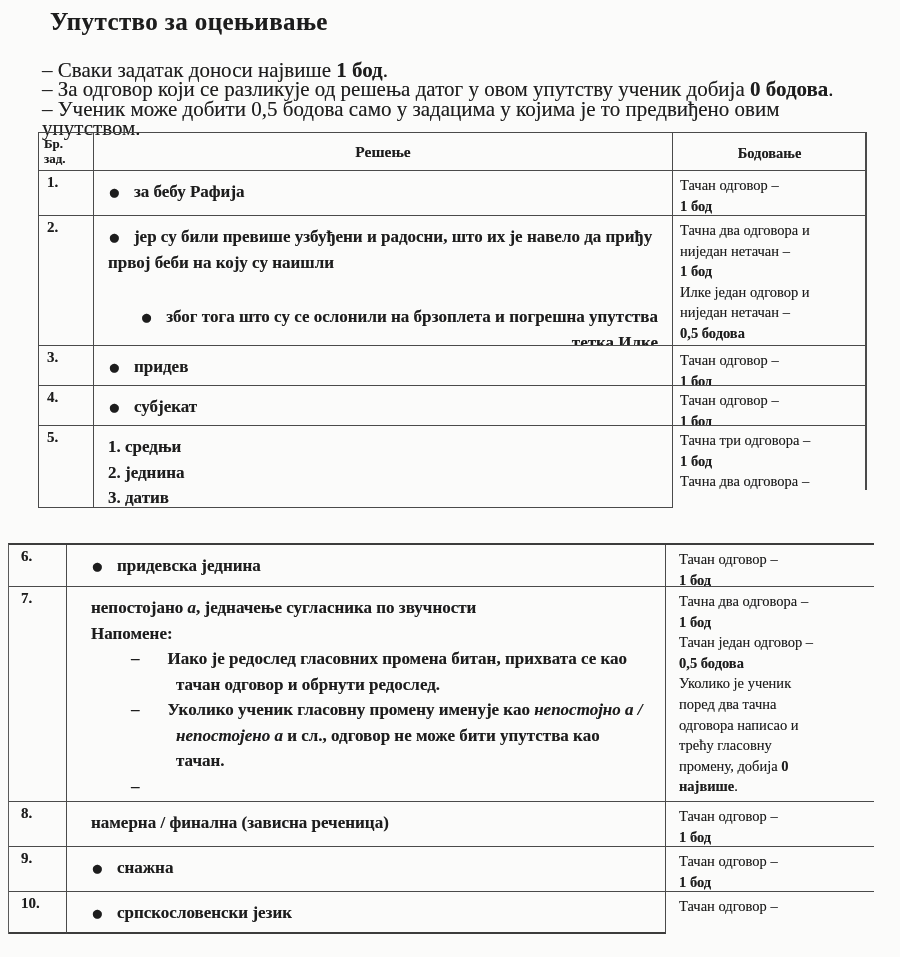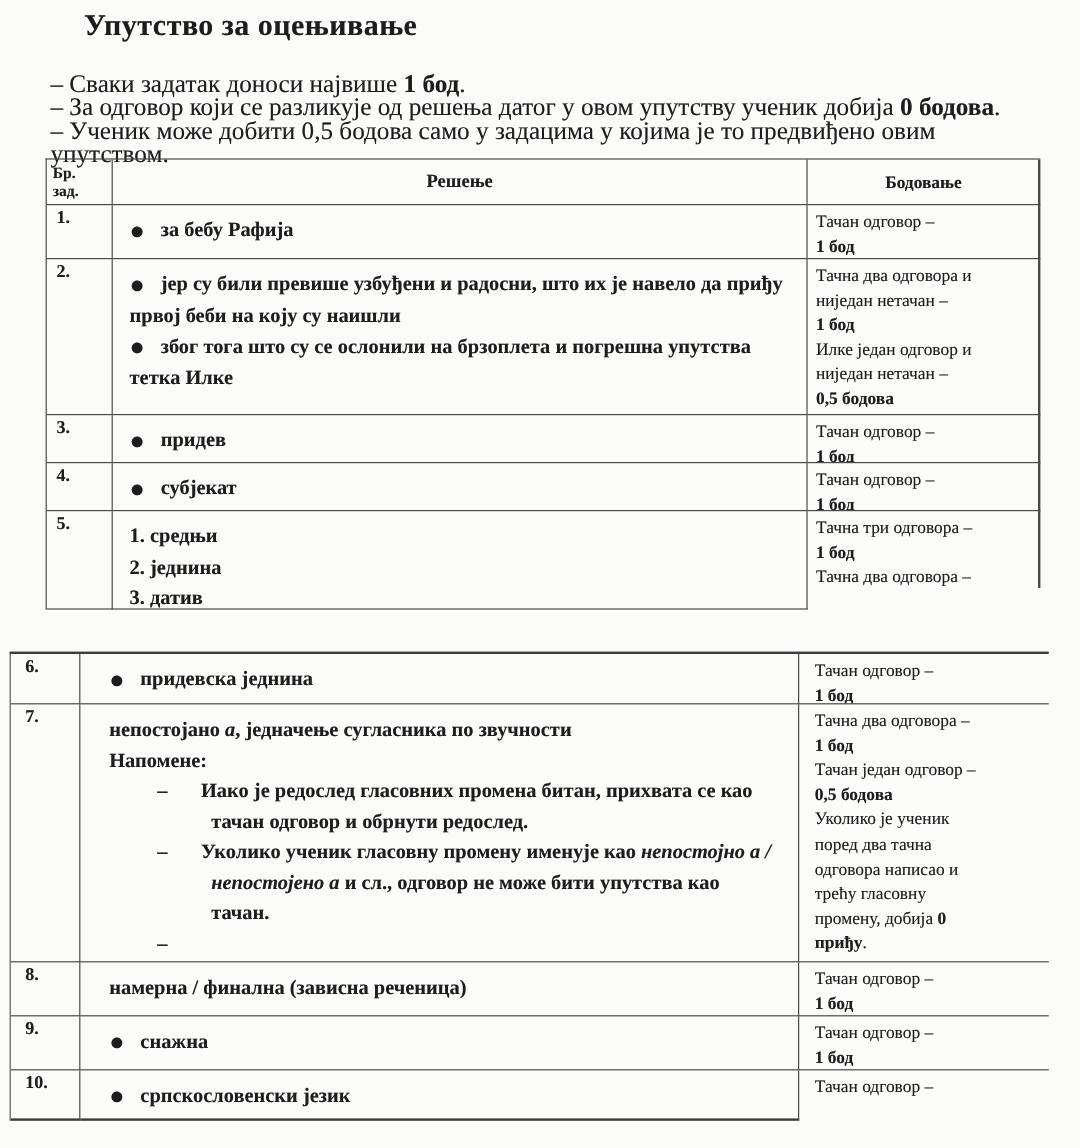--- a/index.html
+++ b/index.html
@@ -1,20 +1,20 @@
 <!DOCTYPE html>
 <html><head>
 <meta charset="utf-8">
 <style>
   html,body{margin:0;padding:0;}
   body{width:900px;height:957px;background:#fbfbfa;position:relative;
        font-family:"Liberation Serif","DejaVu Serif",serif;color:#1d1d1d;
        text-shadow:0 0 .5px rgba(70,70,70,.55);}
   .page{position:absolute;inset:0;overflow:hidden;}
-  h1{position:absolute;left:70px;top:8px;margin:0;font-size:25px;font-weight:bold;letter-spacing:.4px;}
+  h1{position:absolute;left:50px;top:8px;margin:0;font-size:25px;font-weight:bold;letter-spacing:.4px;}
   .intro{position:absolute;left:42px;top:61px;font-size:21px;line-height:19.4px;width:830px;}
   .b{font-weight:bold;}
   .i{font-style:italic;}
   .line{display:block;}
   .bullet{font-size:21px;line-height:1;vertical-align:-2px;margin-right:9px;}
   .dash-mark{margin-right:28px;}
   .tbl{position:absolute;display:grid;box-sizing:content-box;}
   .cell{box-sizing:border-box;overflow:hidden;border-right:1.5px solid #4a4a4a;border-bottom:1.5px solid #4a4a4a;}
   .cell.sc{border-right:none;}
   
@@ -30,21 +30,21 @@
   .t2 .cell.sc{border-right:none;}
   .cut{border-bottom:none !important;}
   .bb2{border-bottom:2px solid #3c3c3c !important;}
   .hd{font-weight:bold;display:flex;align-items:center;justify-content:center;font-size:15.5px;}
   .hd.num-h{display:block;font-size:13px;line-height:15px;padding:3px 0 0 5px;white-space:pre-line;}
   .num{font-weight:bold;font-size:15px;padding:3px 0 0 8px;}
   .t2 .num{padding-left:12px;}
   .sol{font-size:17px;padding:8px 14px 0 14px;font-weight:bold;}
   .sol .line{line-height:25.5px;}
   .t2 .sol{padding-left:24px;}
-  .sol .line.mt{margin-top:1px;}
+  .sol .line.mt{margin-top:29px;text-align:right;}
   .sol .line.dash{padding-left:85px;text-indent:-45px;}
   .sc{font-size:14.5px;padding:4px 8px 0 7px;}
   .sc .line{line-height:20.6px;}
   .t2 .sc{padding-left:13px;}
 </style>
 </head>
 <body>
 
 <div class="page">
 
@@ -139,21 +139,21 @@
     <div class="cell sc">
         <div class="line"><span>Тачна два одговора –</span></div>
         <div class="line"><span class="b">1 бод</span></div>
         <div class="line"><span>Тачан један одговор –</span></div>
         <div class="line"><span class="b">0,5 бодова</span></div>
         <div class="line"><span>Уколико је ученик</span></div>
         <div class="line"><span>поред два тачна</span></div>
         <div class="line"><span>одговора написао и</span></div>
         <div class="line"><span>трећу гласовну</span></div>
         <div class="line"><span>промену, добија </span><span class="b">0</span></div>
-        <div class="line"><span class="b">приђу</span><span>.</span></div>
+        <div class="line"><span class="b">највише</span><span>.</span></div>
       </div>
 
     <div class="cell num">8.</div>
     <div class="cell sol">
         <div class="line"><span>намерна / финална (зависна реченица)</span></div>
       </div>
     <div class="cell sc">
         <div class="line"><span>Тачан одговор –</span></div>
         <div class="line"><span class="b">1 бод</span></div>
       </div>

